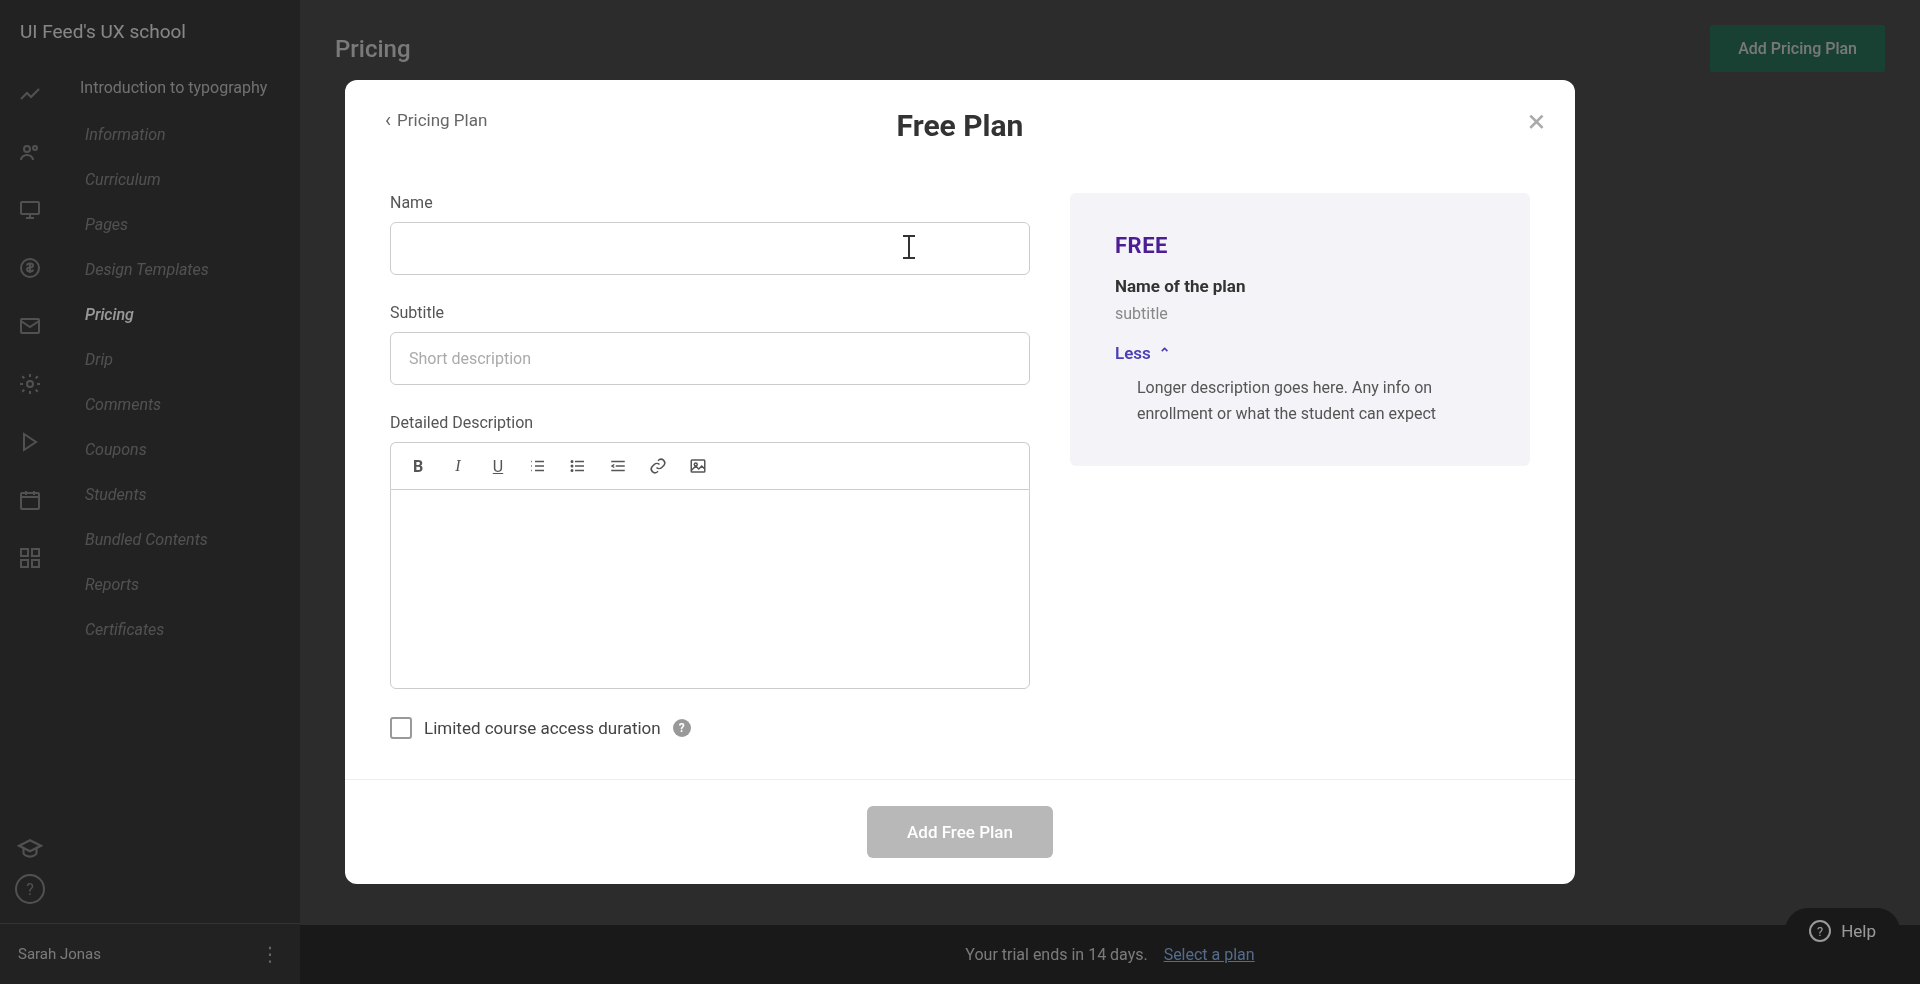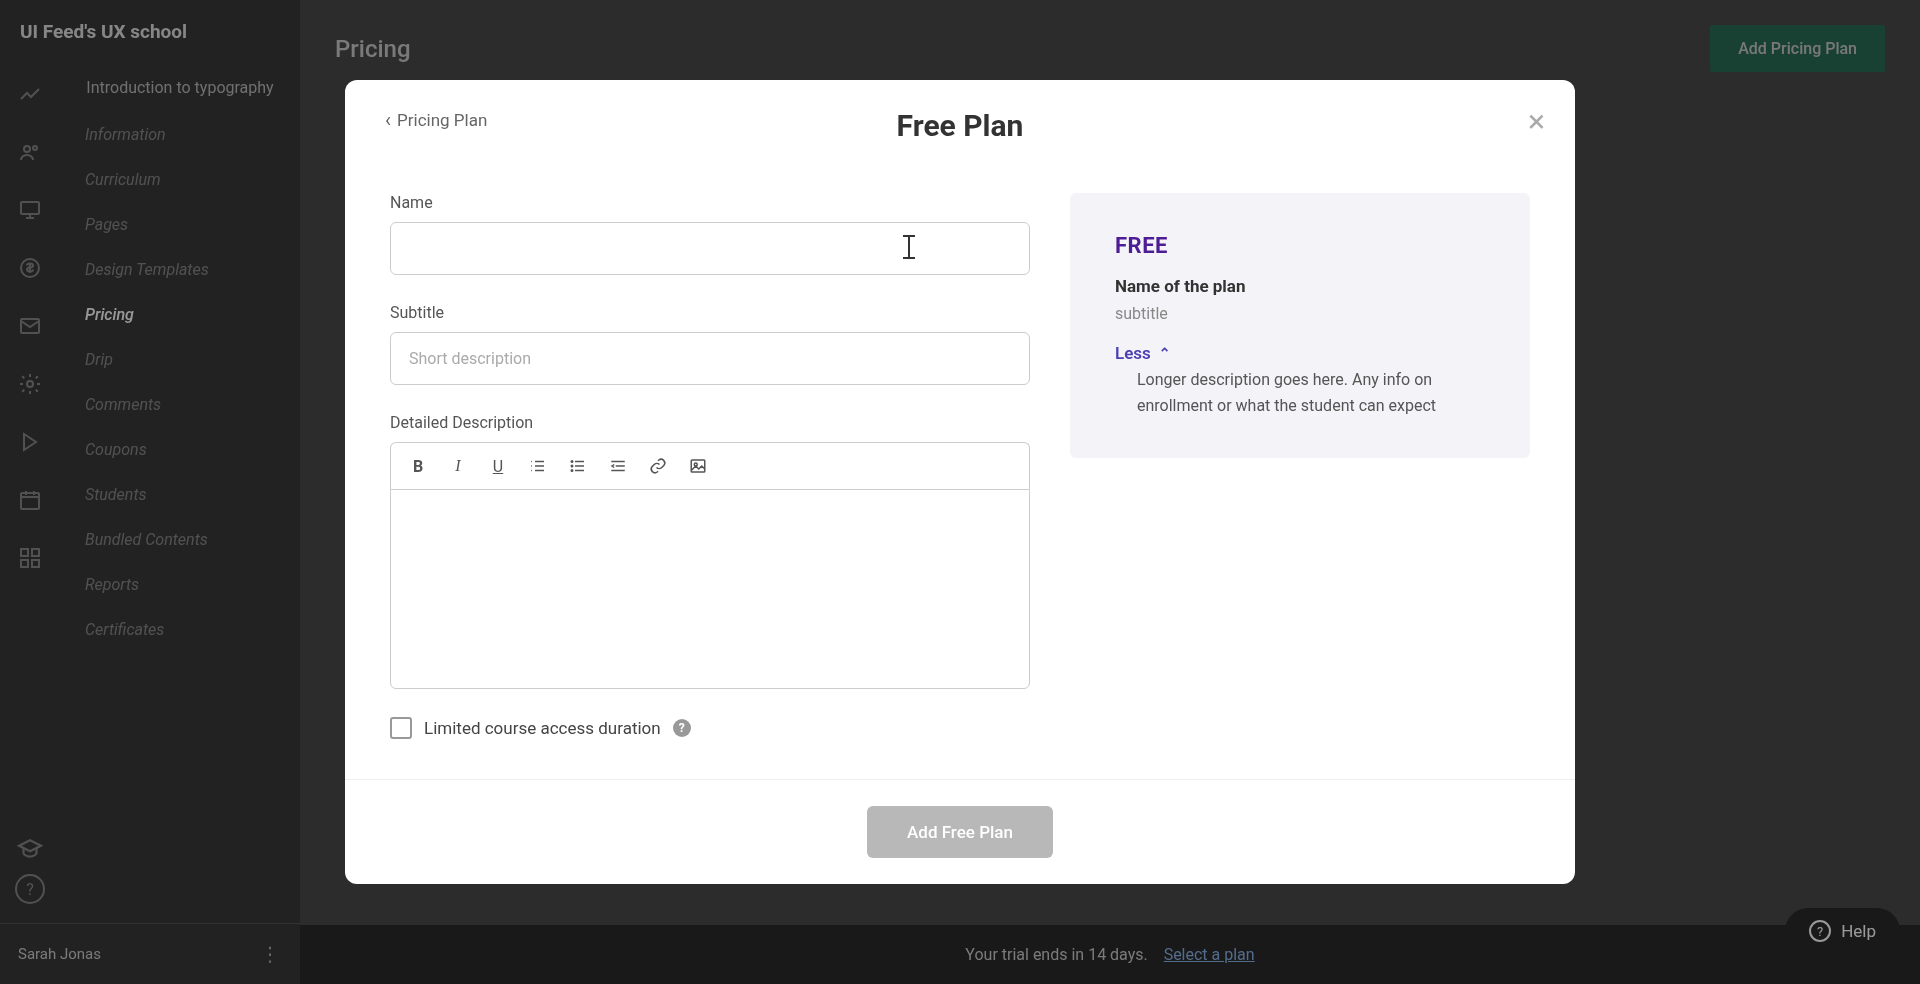--- a/index.html
+++ b/index.html
@@ -1,24 +1,24 @@
 <!DOCTYPE html>
 <html><head>
 <meta charset="utf-8">
 <style>
 * { margin: 0; padding: 0; box-sizing: border-box; font-family: -apple-system, BlinkMacSystemFont, "Segoe UI", Roboto, sans-serif; }
 body { width: 1920px; height: 984px; background: #4a4a4a; overflow: hidden; position: relative; }
 
 
 .app-bg { position: absolute; inset: 0; display: flex; }
 .sidebar-left { width: 300px; background: #3a3a3a; display: flex; flex-direction: column; }
-.school-header { padding: 20px; color: #e0e0e0; font-weight: 700; font-size: 19px; }
+.school-header { padding: 20px; color: #e0e0e0; font-weight: 400; font-size: 19px; }
 .icon-rail { position: absolute; left: 0; top: 60px; width: 60px; display: flex; flex-direction: column; gap: 30px; padding-top: 20px; align-items: center; }
 .icon-rail .rail-icon { width: 28px; height: 28px; color: #888; cursor: pointer; display: flex; align-items: center; justify-content: center; }
-.course-name { padding: 15px 20px 15px 80px; color: #bbb; font-size: 16px; text-align: center; }
+.course-name { padding: 15px 20px 15px 80px; color: #bbb; font-size: 16px; text-align: left; }
 .nav-items { padding-left: 85px; display: flex; flex-direction: column; font-style: italic; }
 .nav-item { padding: 13px 0; color: #888; font-size: 16px; cursor: pointer; }
 .nav-item.active { color: #fff; font-weight: 500; }
 .user-footer { margin-top: auto; padding: 18px; display: flex; align-items: center; justify-content: space-between; border-top: 1px solid #555; }
 .user-name-footer { color: #ccc; font-size: 15px; }
 .help-icon-footer { position: absolute; left: 15px; bottom: 80px; width: 30px; height: 30px; border: 2px solid #888; border-radius: 50%; display: flex; align-items: center; justify-content: center; color: #888; font-size: 16px; }
 .grad-icon-footer { position: absolute; left: 15px; bottom: 120px; width: 30px; height: 30px; display: flex; align-items: center; justify-content: center; color: #888; }
 
 .main-bg { flex: 1; position: relative; }
 .page-header-bg { padding: 25px 35px; display: flex; justify-content: space-between; align-items: center; }
@@ -56,21 +56,21 @@
 .checkbox-row { display: flex; align-items: center; gap: 12px; margin-top: 23px; }
 .checkbox-box { width: 22px; height: 22px; border: 2px solid #999; border-radius: 3px; }
 .checkbox-label { font-size: 17px; color: #444; }
 .help-q { width: 18px; height: 18px; background: #999; color: #fff; border-radius: 50%; display: inline-flex; align-items: center; justify-content: center; font-size: 12px; font-weight: bold; }
 
 .preview-col { width: 460px; }
 .preview-card { background: #f4f4f8; border-radius: 6px; padding: 40px 45px; }
 .preview-free { color: #4c1d95; font-size: 22px; font-weight: 700; letter-spacing: 0.5px; margin-bottom: 18px; }
 .preview-name { font-size: 17px; font-weight: 700; color: #333; margin-bottom: 8px; }
 .preview-subtitle { font-size: 16px; color: #888; margin-bottom: 20px; }
-.preview-toggle { display: flex; align-items: center; gap: 8px; color: #4a3fb5; font-size: 17px; font-weight: 600; margin-bottom: 4px; cursor: pointer; }
+.preview-toggle { display: flex; align-items: center; gap: 8px; color: #4a3fb5; font-size: 17px; font-weight: 600; margin-bottom: 12px; cursor: pointer; }
 .preview-toggle-chev { font-size: 14px; }
 .preview-desc { font-size: 16px; color: #555; line-height: 1.6; padding-left: 22px; }
 
 .modal-footer { border-top: 1px solid #eee; padding: 26px; text-align: center; }
 .add-free-btn { background: #b8b8b8; color: #fff; padding: 16px 40px; border: none; border-radius: 6px; font-size: 17px; font-weight: 500; cursor: pointer; }
 
 .cursor-caret { position: absolute; width: 2px; height: 24px; pointer-events: none; }
 .cursor-caret::before, .cursor-caret::after { content: ''; position: absolute; left: -5px; width: 12px; height: 2px; background: #333; }
 .cursor-caret::before { top: 0; }
 .cursor-caret::after { bottom: 0; }

